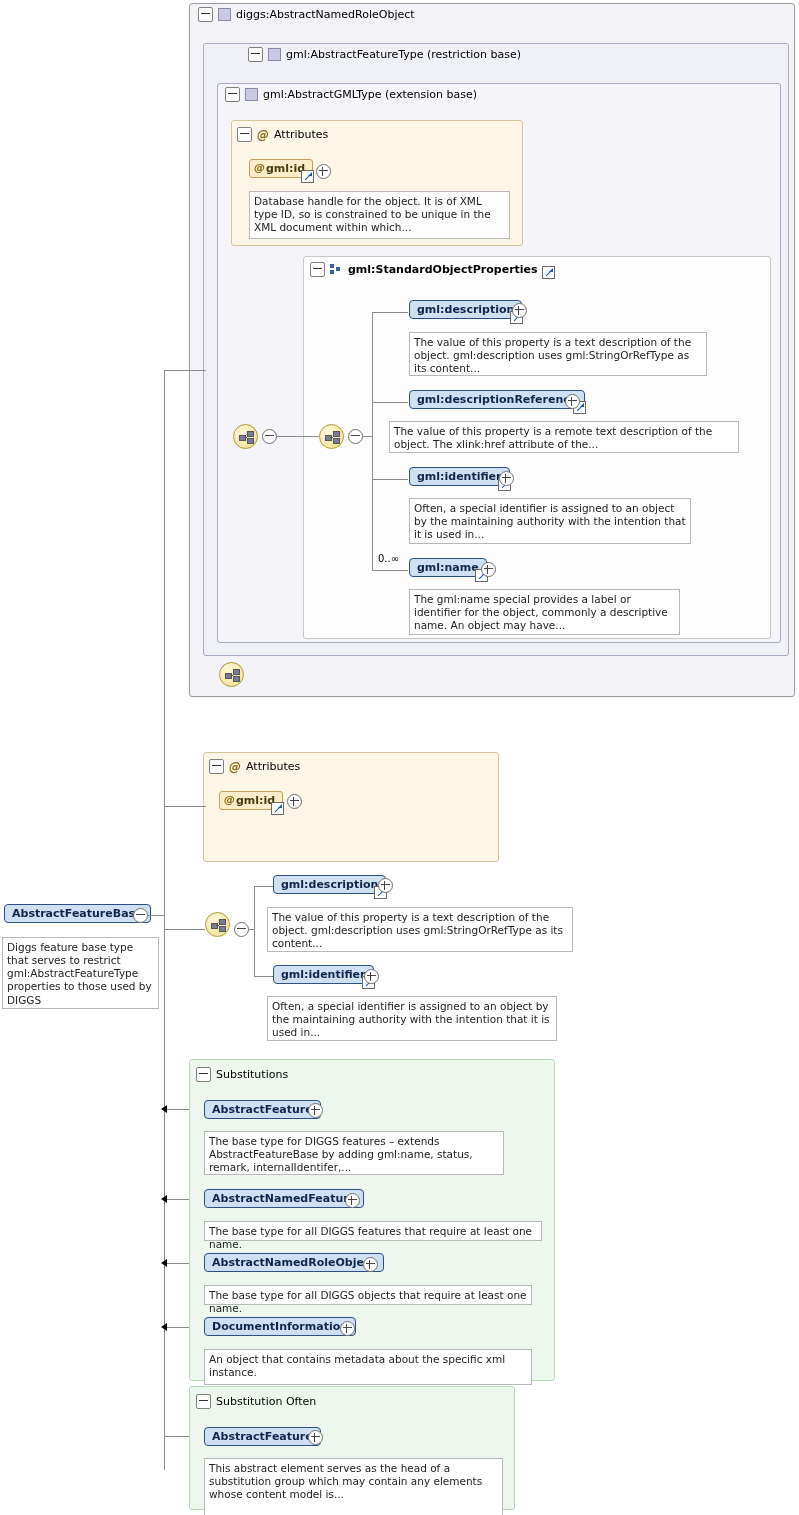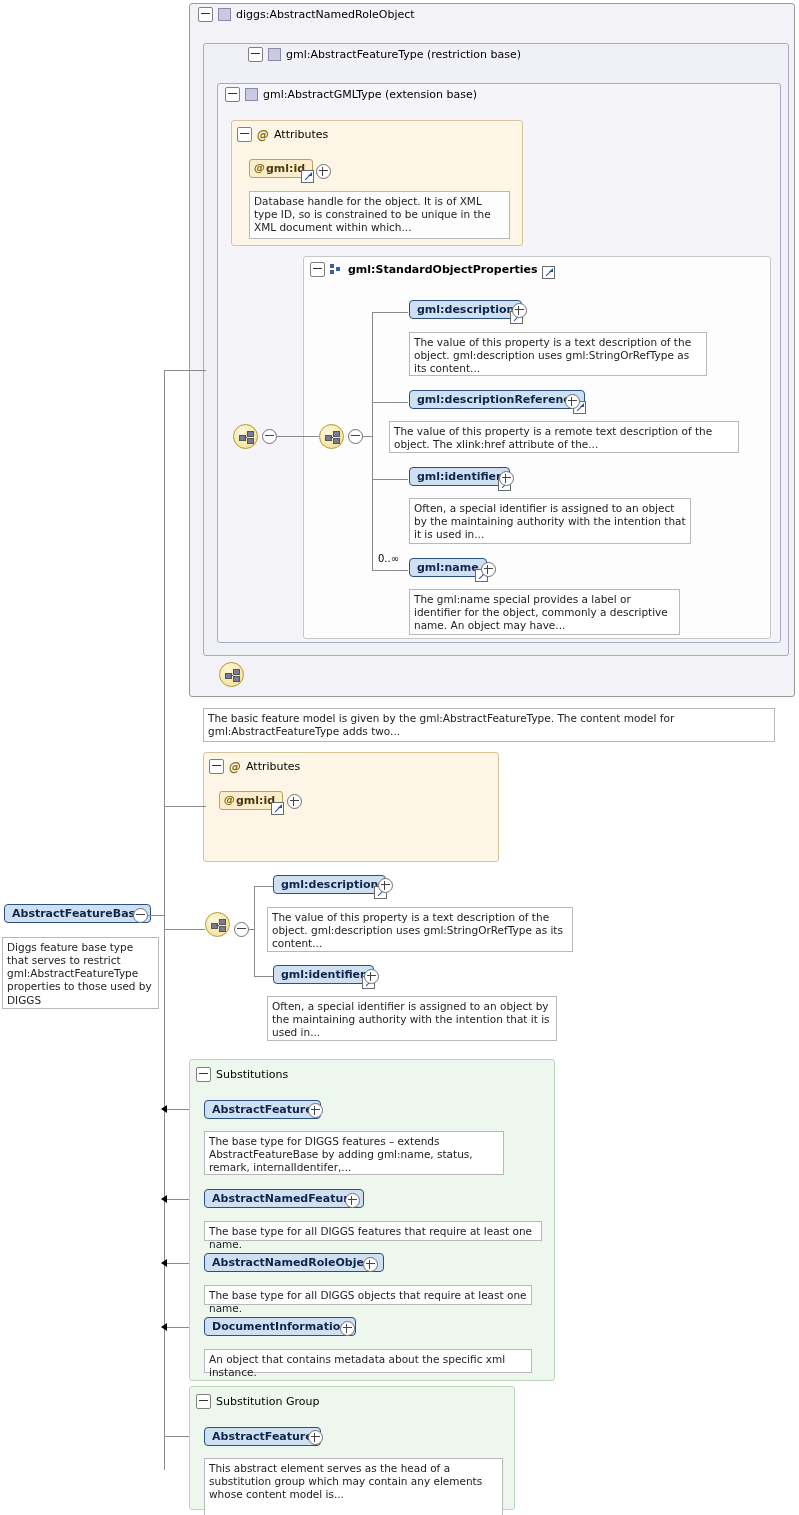--- a/index.html
+++ b/index.html
@@ -159,23 +159,20 @@
 
   <div class="abs" style="left:319px;top:424px;"><span class="comp"><i class="g1"></i><i class="g2"></i><i class="g3"></i><span class="cn"></span></span></div>
   <div class="abs" style="left:348px;top:429px;"><span class="circ"></span></div>
   <div class="abs" style="left:233px;top:424px;"><span class="comp"><i class="g1"></i><i class="g2"></i><i class="g3"></i><span class="cn"></span></span></div>
   <div class="abs" style="left:262px;top:429px;"><span class="circ"></span></div>
   <div class="abs ln lnh" style="left:276px;top:436px;width:43px;"></div>
   <div class="abs ln lnh" style="left:362px;top:436px;width:11px;"></div>
 
   <div class="abs" style="left:219px;top:662px;"><span class="comp"><i class="g1"></i><i class="g2"></i><i class="g3"></i><span class="cn"></span></span></div>
 
-  <div class="abs doc" style="left:203px;top:708px;width:572px;height:34px;">
-    <span>The basic feature model is given by the gml:AbstractFeatureType. The content model for gml:AbstractFeatureType adds two...</span>
-  </div>
 
   <div class="abs panel-attr" style="left:203px;top:752px;width:296px;height:110px;"></div>
   <div class="abs hdr" style="left:209px;top:759px;">
     <span class="tog"></span>
     <span class="atico">@</span>
     <span>Attributes</span>
   </div>
   <div class="abs" style="left:219px;top:791px;">
     <span class="node attr" style="position:relative;">
       <span class="atico" style="position:absolute;left:4px;top:1px;font-size:11px;">@</span>
@@ -258,28 +255,28 @@
   <div class="abs" style="left:363px;top:1257px;"><span class="circ plus"></span></div>
   <div class="abs doc" style="left:204px;top:1285px;width:328px;height:20px;">
     <span>The base type for all DIGGS objects that require at least one name.</span>
   </div>
 
   <div class="abs arrow-l" style="left:161px;top:1323px;"></div>
   <div class="abs" style="left:204px;top:1317px;">
     <span class="node"><b>DocumentInformation</b></span>
   </div>
   <div class="abs" style="left:340px;top:1321px;"><span class="circ plus"></span></div>
-  <div class="abs doc" style="left:204px;top:1349px;width:328px;height:24px;">
+  <div class="abs doc" style="left:204px;top:1349px;width:328px;height:36px;">
     <span>An object that contains metadata about the specific xml instance.</span>
   </div>
 
   <div class="abs panel-green" style="left:189px;top:1386px;width:326px;height:124px;border-radius:3px;"></div>
   <div class="abs hdr" style="left:196px;top:1394px;">
     <span class="tog"></span>
-    <span>Substitution Group</span>
+    <span>Substitution Often</span>
   </div>
   <div class="abs" style="left:204px;top:1427px;">
     <span class="node"><b>AbstractFeature</b></span>
   </div>
   <div class="abs" style="left:308px;top:1430px;"><span class="circ plus"></span></div>
   <div class="abs doc" style="left:204px;top:1458px;width:299px;height:60px;">
     <span>This abstract element serves as the head of a substitution group which may contain any elements whose content model is...</span>
   </div>
 
 </div>

